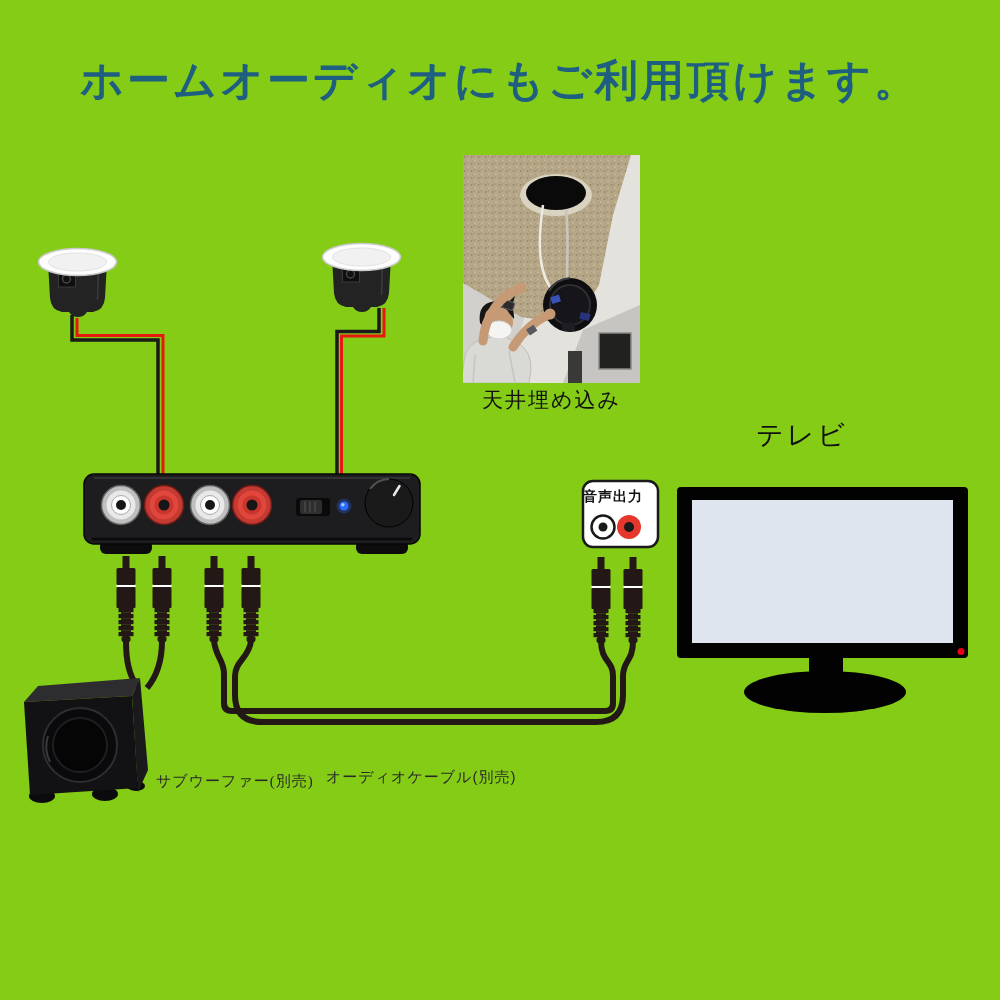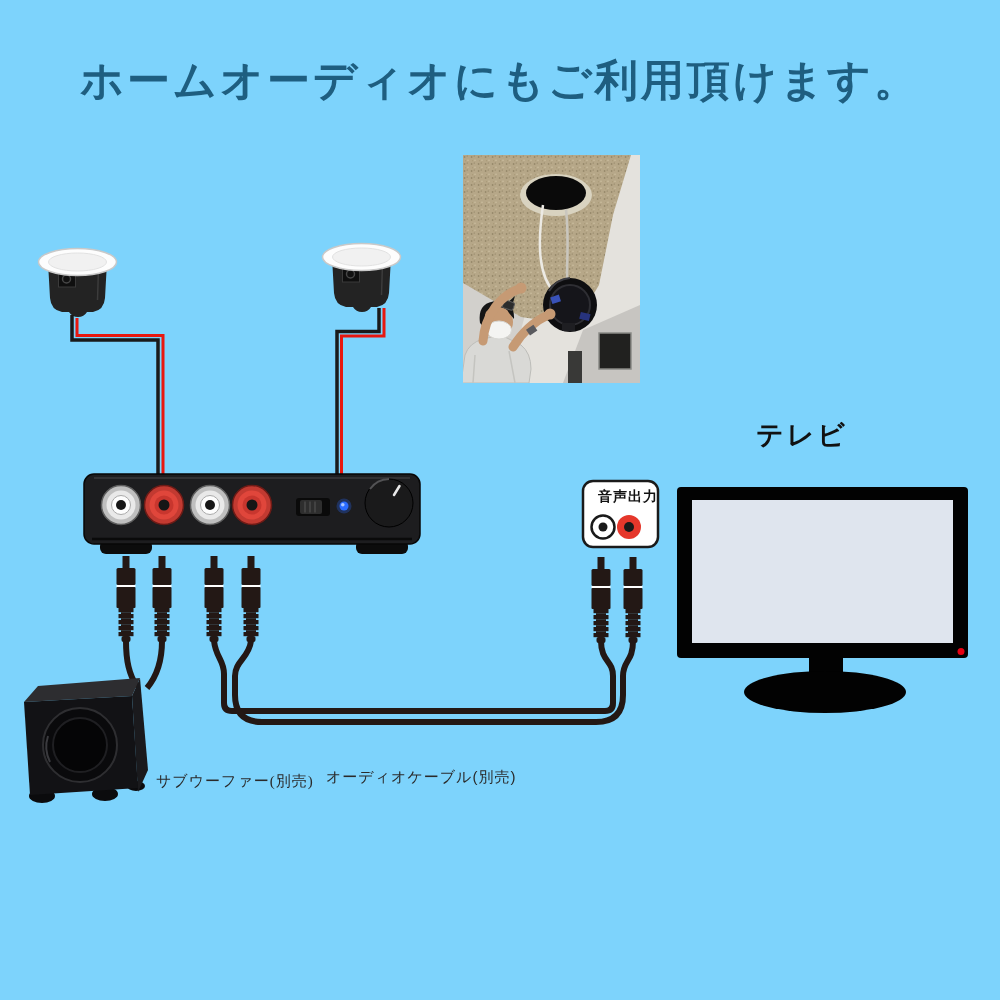--- a/index.html
+++ b/index.html
@@ -1,42 +1,43 @@
 <!DOCTYPE html>
 <html><head>
 <meta charset="utf-8">
 <style>
   html,body{margin:0;padding:0;background:#ffffff;}
   #stage{
-    position:relative;width:1000px;height:1000px;background:#7dd3fc;
+    position:relative;width:1000px;height:1000px;background:#84cc16;
     font-family:"Liberation Sans",sans-serif;overflow:hidden;
   }
   #diagram-svg{position:absolute;left:0;top:0;z-index:1;}
   .label{position:absolute;z-index:3;color:#1a1a1a;white-space:nowrap;}
   #main-title{
     left:0;top:52px;width:1000px;text-align:center;
     font-size:43px;font-weight:700;letter-spacing:3px;color:#1e5e80;
   }
   #section-label{left:17px;top:176px;font-size:30px;font-weight:600;letter-spacing:7px;color:#1f1f1f;}
   #photo-box{
     position:absolute;left:463px;top:155px;width:177px;height:228px;
     z-index:2;overflow:hidden;background:#e4e2dd;
   }
   #photo-caption{left:433px;top:386px;width:237px;text-align:center;font-size:21px;letter-spacing:2px;color:#111;}
-  #tv-label{left:702px;top:417px;width:200px;text-align:center;font-size:27px;letter-spacing:3px;color:#111;font-weight:bold;}
-  #audio-output-label{left:583px;top:488px;width:75px;text-align:right;font-size:14px;font-weight:600;letter-spacing:1px;color:#111;z-index:3;}
+  #tv-label{left:702px;top:417px;width:200px;text-align:center;font-size:27px;letter-spacing:3px;color:#111;}
+  #audio-output-label{left:583px;top:488px;width:75px;text-align:left;font-size:14px;font-weight:600;letter-spacing:1px;color:#111;z-index:3;}
   #subwoofer-label{left:156px;top:772px;font-size:15px;letter-spacing:1px;color:#2a2a2a;font-family:Liberation Serif, serif;}
   #audio-cable-label{left:326px;top:742px;font-size:15px;letter-spacing:1px;color:#2a2a2a;margin-top:26px;}
 </style>
 </head>
 <body>
 
 <div id="stage">
 
   <div class="label" id="main-title">ホームオーディオにもご利用頂けます。</div>
+  <div class="label" id="photo-caption">天井埋め込み</div>
   <div class="label" id="tv-label">テレビ</div>
   <div class="label" id="audio-output-label">音声出力</div>
   <div class="label" id="subwoofer-label">サブウーファー(別売)</div>
   <div class="label" id="audio-cable-label">オーディオケーブル(別売)</div>
 
   <div id="photo-box">
     <svg width="177" height="228" viewBox="0 0 177 228">
       <defs>
         <pattern id="spk" width="7" height="7" patternUnits="userSpaceOnUse">
           <rect width="7" height="7" fill="#b6a788"></rect>

